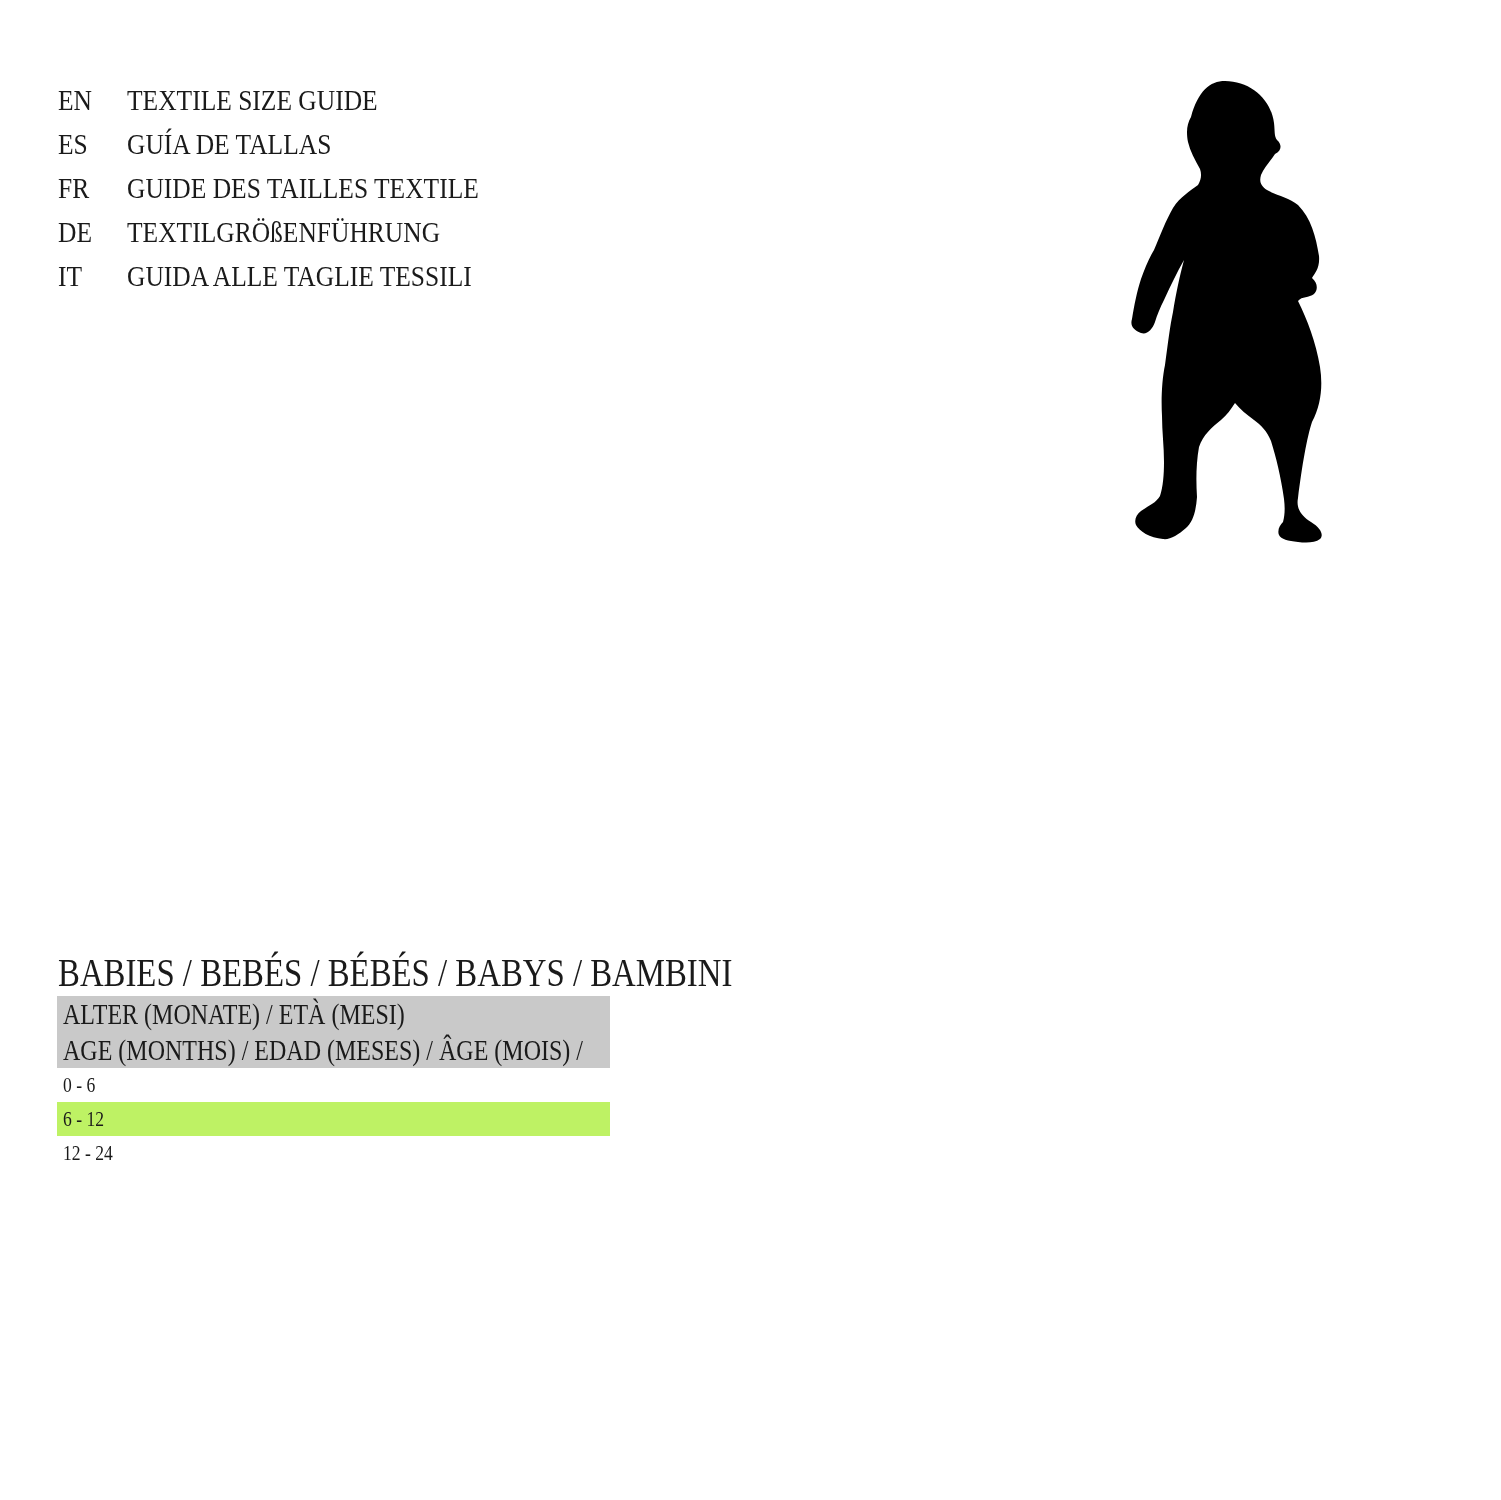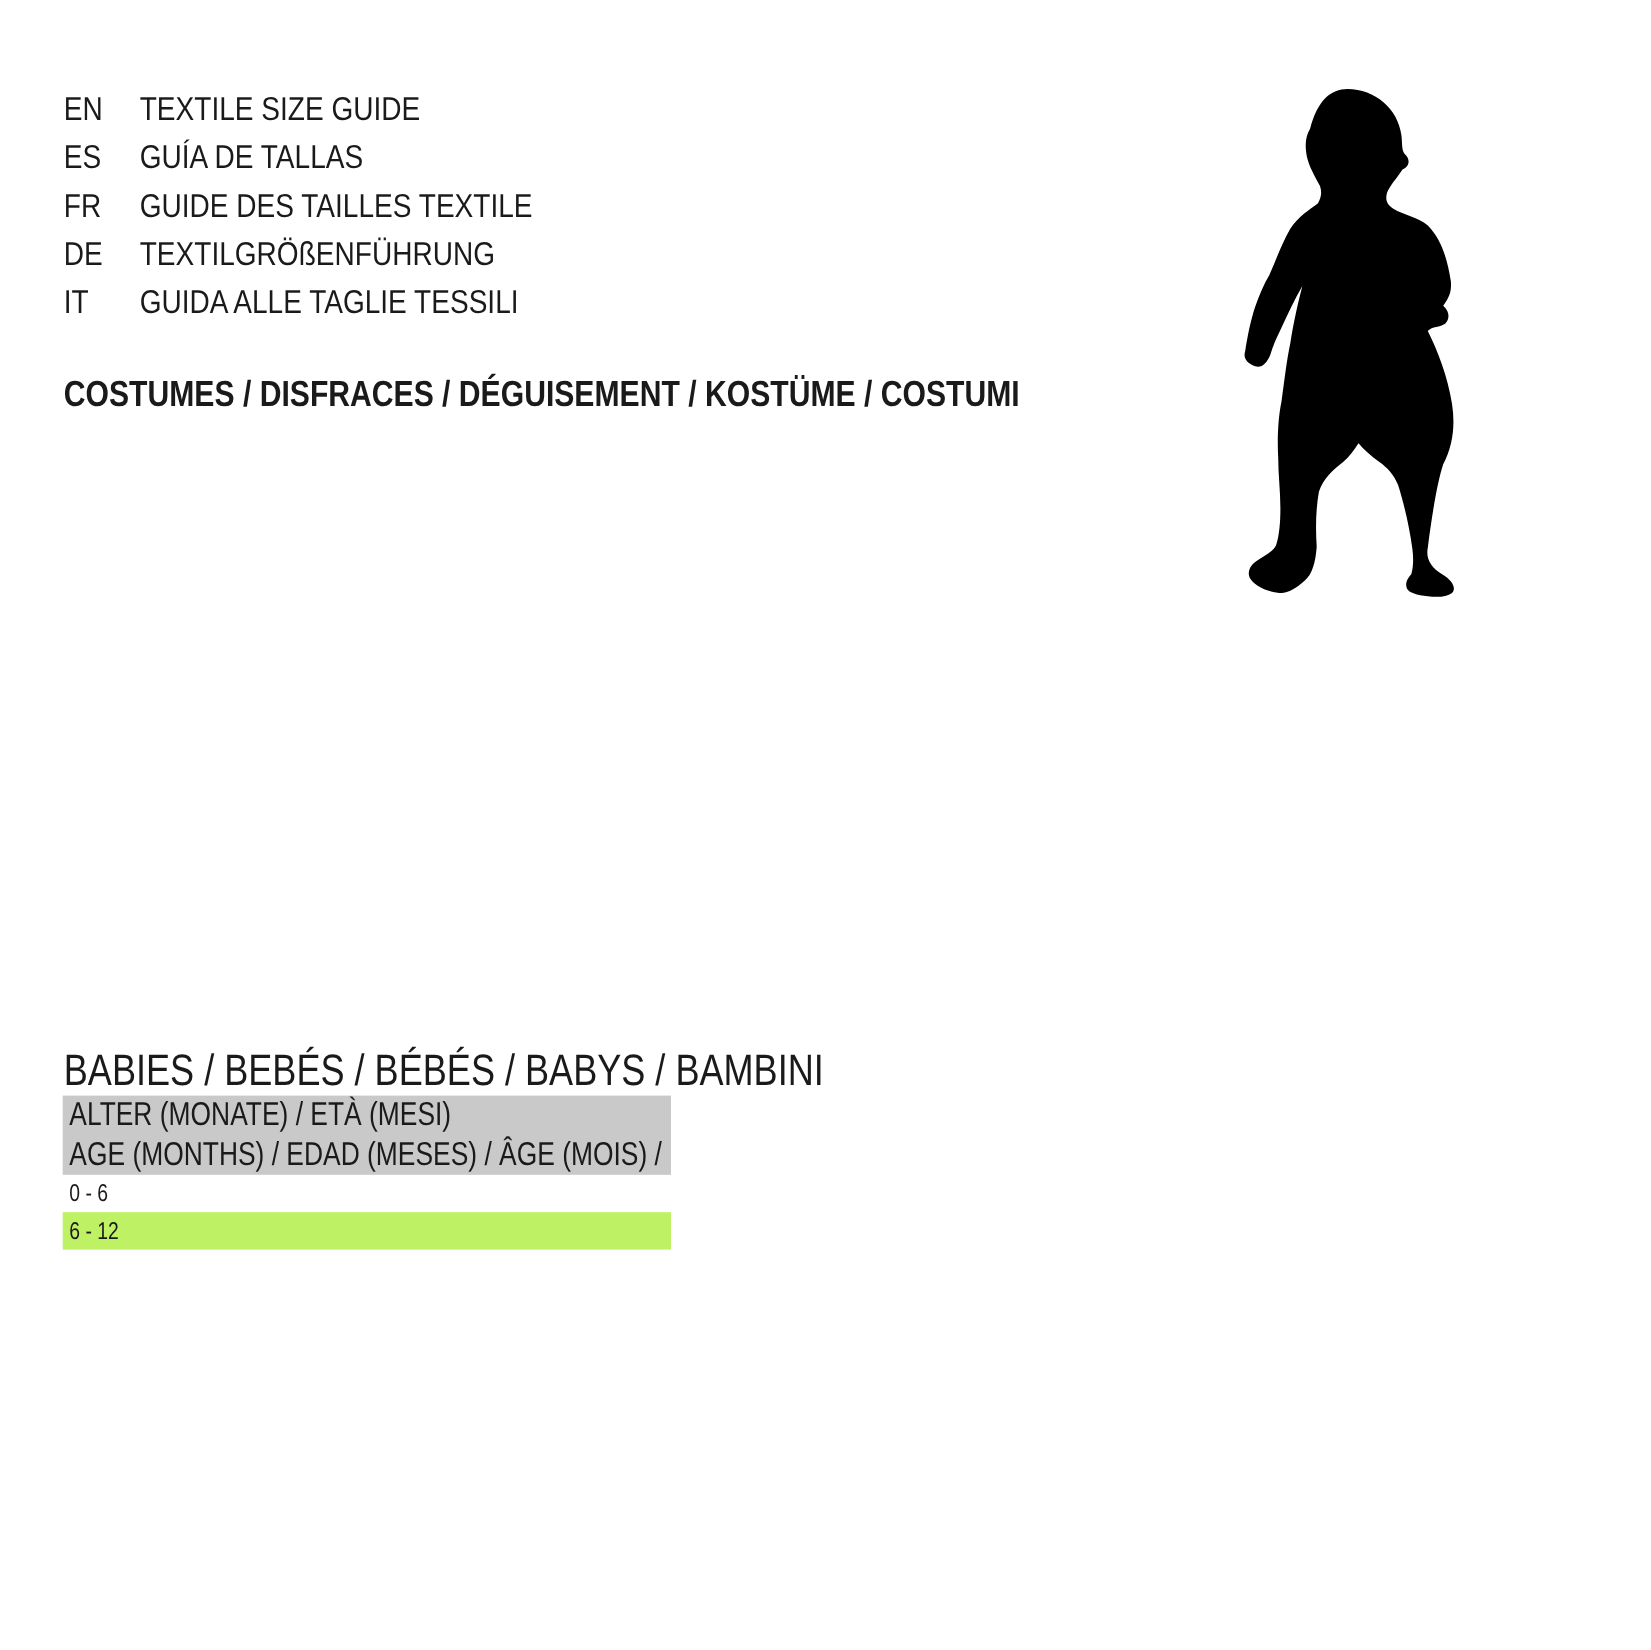--- a/index.html
+++ b/index.html
@@ -2,21 +2,21 @@
 <html><head>
 <meta charset="utf-8">
 <style>
   html, body { margin: 0; padding: 0; background: #ffffff; }
   .canvas {
     position: relative;
     width: 1382px;
     height: 1500px;
     background: #ffffff;
     overflow: hidden;
-    font-family: Liberation Sans, sans-serif;
+    font-family: Liberation Serif, serif;
     color: #1a1a1a;
   }
   
   .txt {
     display: inline-block;
     transform-origin: 0 50%;
     white-space: nowrap;
   }
   .cx85 { transform: scaleX(0.85); }
   .cx83 { transform: scaleX(0.83); }
@@ -112,23 +112,20 @@
     <div class="lang-row">
       <span class="txt cx85 lang-code">DE</span>
       <span class="txt cx85 lang-label">TEXTILGRÖßENFÜHRUNG</span>
     </div>
     <div class="lang-row">
       <span class="txt cx85 lang-code">IT</span>
       <span class="txt cx85 lang-label">GUIDA ALLE TAGLIE TESSILI</span>
     </div>
   </section>
 
-  <div class="costumes">
-    <span class="txt cx83">COSTUMES / DISFRACES / DÉGUISEMENT / KOSTÜME / COSTUMI</span>
-  </div>
 
   <div class="silhouette">
     <svg viewBox="0 0 205 465" xmlns="http://www.w3.org/2000/svg" aria-hidden="true">
       <path d="M97 2
            C122 2 143 20 146 44
            C147 52 146 57 149 61
            C154 65 154 72 147 75
            C141 84 136 89 133 96
            C131 103 133 107 139 111
            C149 117 161 118 170 126
@@ -189,16 +186,19 @@
         <div class="hline">
           <span class="txt cx80">AGE (MONTHS) / EDAD (MESES) / ÂGE (MOIS) /</span>
         </div>
       </div>
       <div class="table-row">
         <span class="txt cx80">0 - 6</span>
       </div>
       <div class="table-row alt">
         <span class="txt cx80">6 - 12</span>
       </div>
+      <div class="table-row">
+        <span class="txt cx80">12 - 24</span>
+      </div>
     </div>
   </section>
 
 </div>
 
 </body></html>

